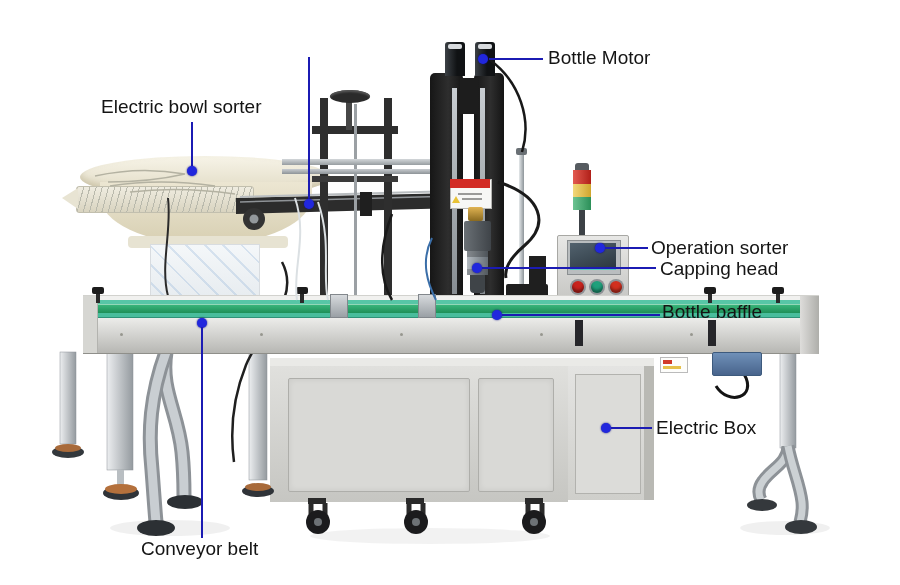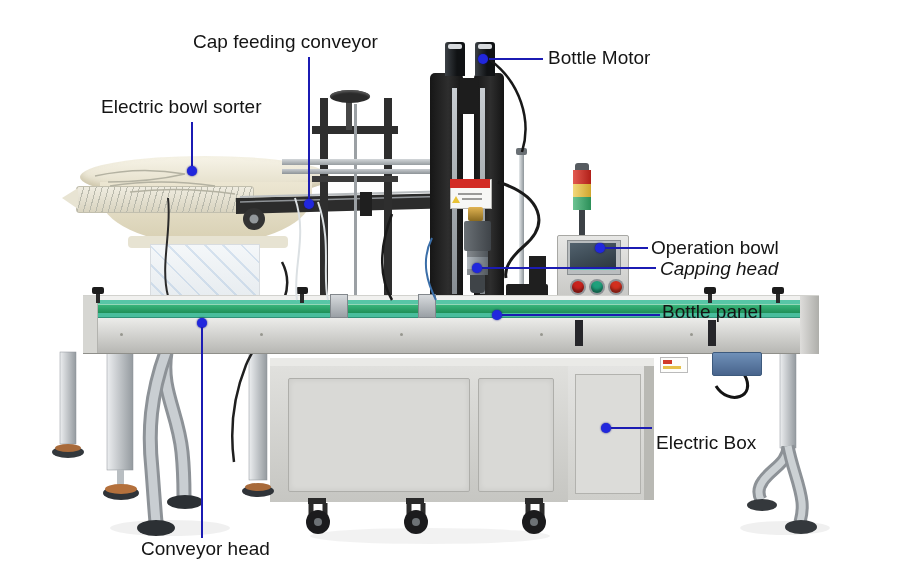--- a/index.html
+++ b/index.html
@@ -318,45 +318,44 @@
 
   <svg class="svglayer" viewBox="0 0 900 585">
     <path d="M498,182 C542,196 550,224 524,246 C510,258 504,268 506,278" stroke="#1a1a1a" stroke-width="3" fill="none"></path>
     <path d="M490,60 C520,82 532,120 522,152" stroke="#181818" stroke-width="2.5" fill="none"></path>
     <path d="M392,214 C378,250 380,280 392,300" stroke="#1a1a1a" stroke-width="2.5" fill="none"></path>
     <path d="M295,198 C308,236 292,270 297,300" stroke="#dbe0e3" stroke-width="2" fill="none"></path>
     <path d="M318,202 C332,242 322,276 328,300" stroke="#dbe0e3" stroke-width="2" fill="none"></path>
     <path d="M432,238 C420,262 428,284 436,300" stroke="#3a6ea8" stroke-width="2" fill="none"></path>
   </svg>
 
-  <div class="mp ann-label" style="left:193px;top:31px;">Cap feeding conveyor</div>
   <div class="mp ann-line v" style="left:308px;top:57px;height:142px;"></div>
   <div class="mp ann-dot" style="left:304px;top:199px;"></div>
 
   <div class="mp ann-label" style="left:101px;top:96px;">Electric bowl sorter</div>
   <div class="mp ann-line v" style="left:191px;top:122px;height:44px;"></div>
   <div class="mp ann-dot" style="left:187px;top:166px;"></div>
 
   <div class="mp ann-dot" style="left:478px;top:54px;"></div>
   <div class="mp ann-line h" style="left:489px;top:58px;width:54px;"></div>
   <div class="mp ann-label" style="left:548px;top:47px;">Bottle Motor</div>
 
   <div class="mp ann-dot" style="left:595px;top:243px;"></div>
   <div class="mp ann-line h" style="left:605px;top:247px;width:43px;"></div>
-  <div class="mp ann-label" style="left:651px;top:237px;">Operation bowl</div>
+  <div class="mp ann-label" style="left:651px;top:237px;">Operation sorter</div>
 
   <div class="mp ann-dot" style="left:472px;top:263px;"></div>
   <div class="mp ann-line h" style="left:482px;top:267px;width:174px;"></div>
-  <div class="mp ann-label" style="left:660px;top:258px;font-style:italic;">Capping head</div>
+  <div class="mp ann-label" style="left:660px;top:258px;">Capping head</div>
 
   <div class="mp ann-dot" style="left:492px;top:310px;"></div>
   <div class="mp ann-line h" style="left:502px;top:314px;width:158px;"></div>
-  <div class="mp ann-label" style="left:662px;top:301px;">Bottle panel</div>
+  <div class="mp ann-label" style="left:662px;top:301px;">Bottle baffle</div>
 
   <div class="mp ann-dot" style="left:601px;top:423px;"></div>
   <div class="mp ann-line h" style="left:611px;top:427px;width:41px;"></div>
-  <div class="mp ann-label" style="left:656px;top:417px;margin-top:15px;">Electric Box</div>
+  <div class="mp ann-label" style="left:656px;top:417px;">Electric Box</div>
 
   <div class="mp ann-dot" style="left:197px;top:318px;"></div>
   <div class="mp ann-line v" style="left:201px;top:327px;height:211px;"></div>
-  <div class="mp ann-label" style="left:141px;top:538px;">Conveyor head</div>
+  <div class="mp ann-label" style="left:141px;top:538px;">Conveyor belt</div>
 
 </div>
 
 </body></html>

